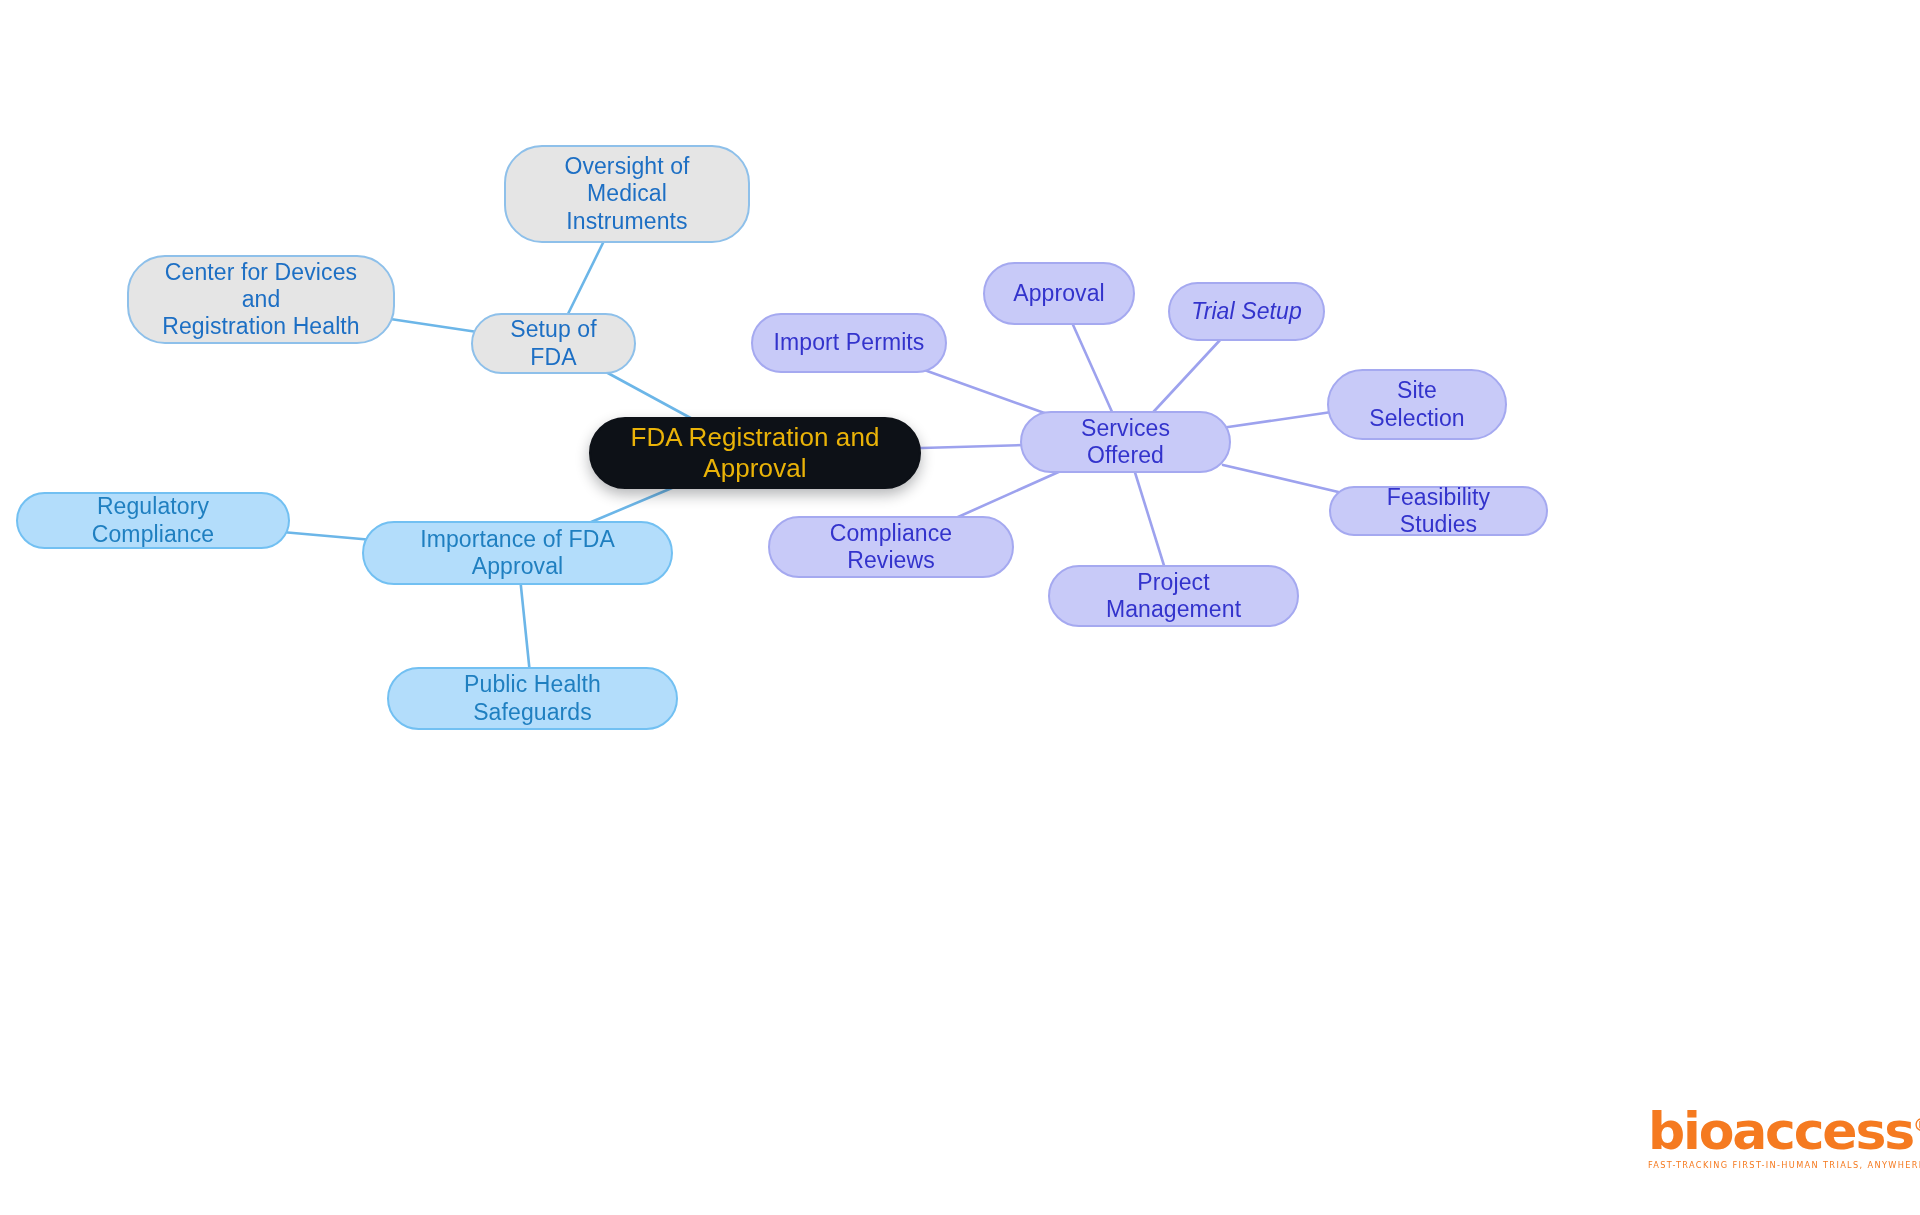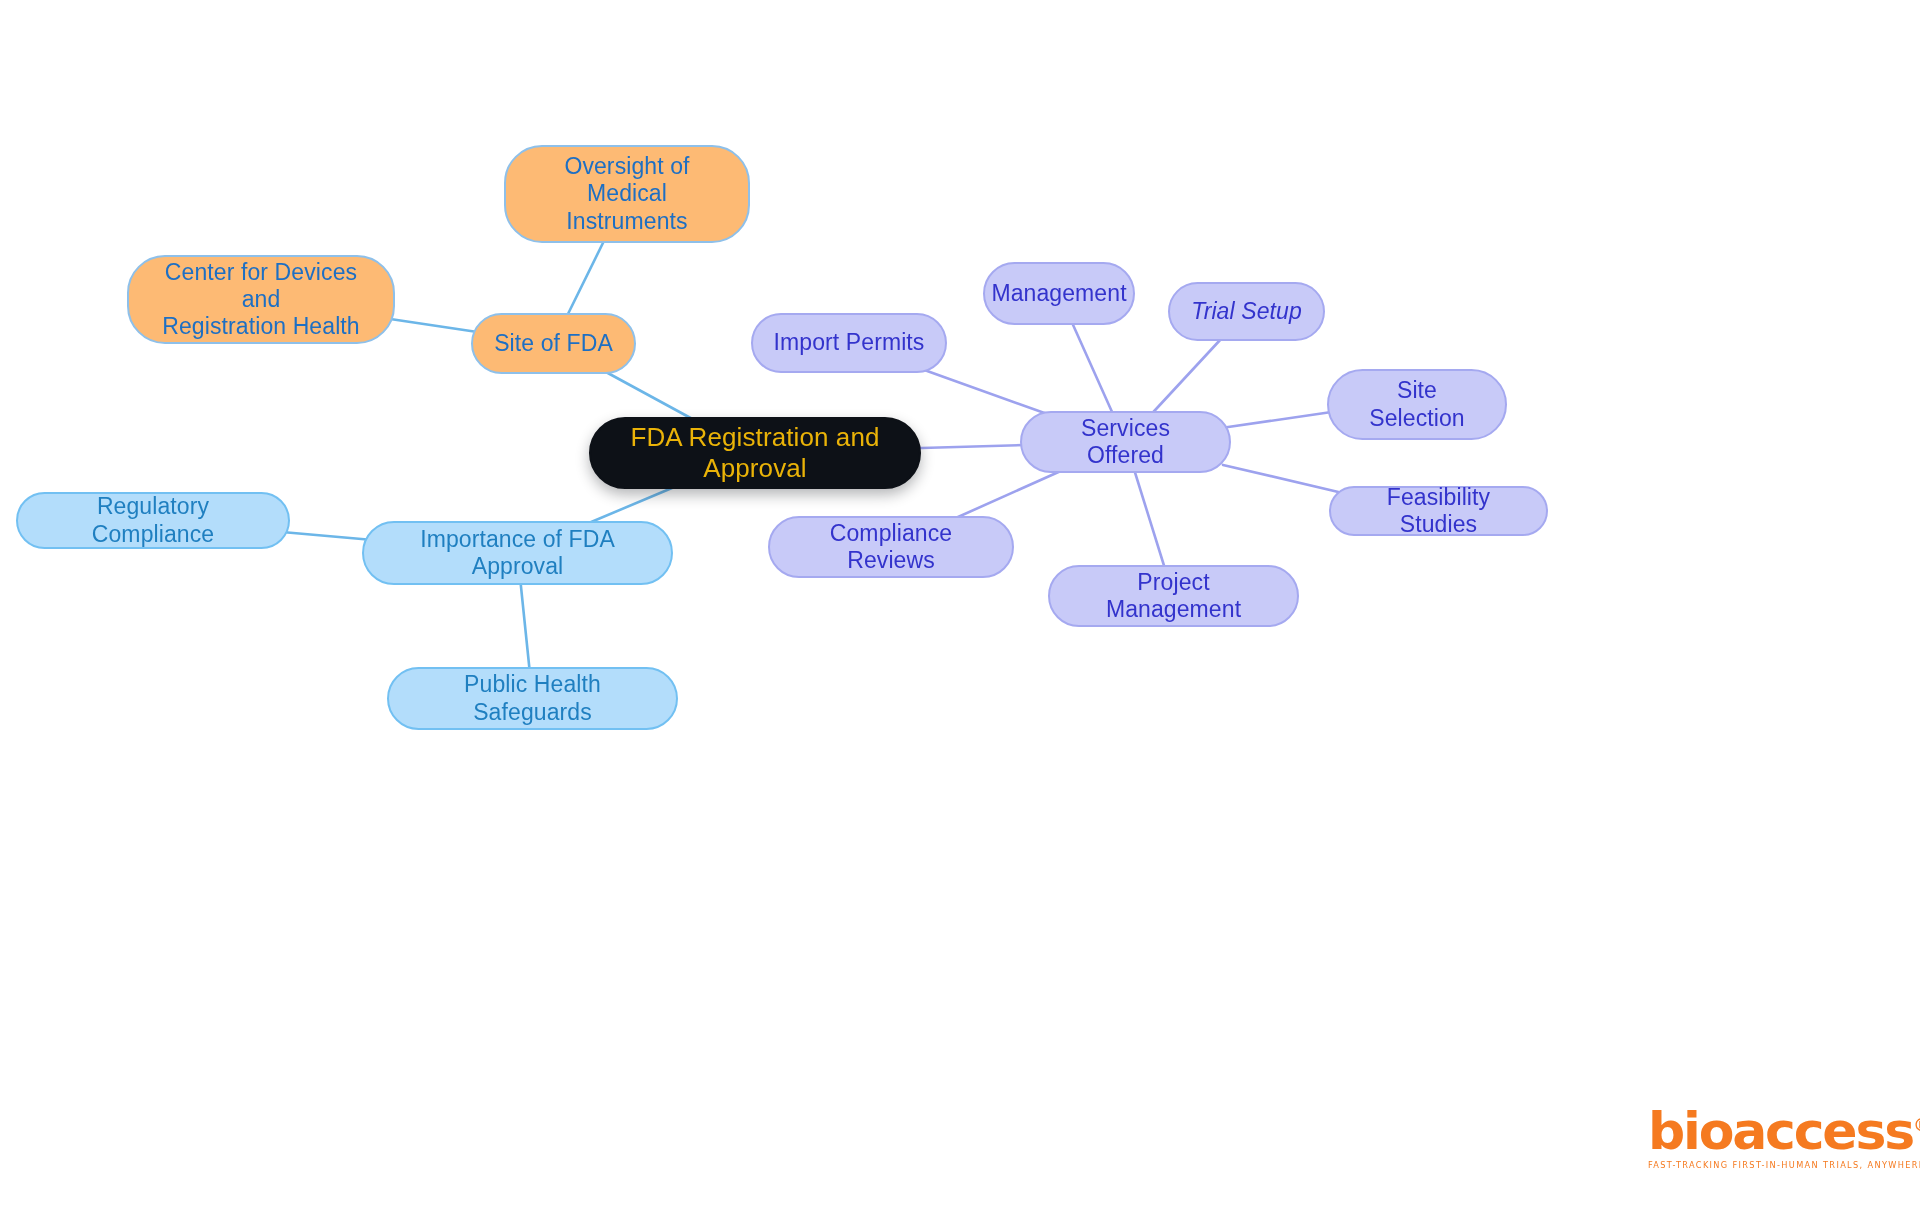--- a/index.html
+++ b/index.html
@@ -47,21 +47,21 @@
   .node-root {
     background: #0d1117;
     border-color: #0d1117;
     color: #eab308;
     font-size: 26px;
     border-radius: 44px;
     box-shadow: 0 6px 14px rgba(13,17,23,0.30);
     z-index: 5;
   }
   .node-blue-soft {
-    background: #fdba74;
+    background: #e5e5e5;
     border-color: #8ec0ea;
     color: #1d6fc4;
     font-size: 23px;
   }
   .node-blue-bright {
     background: #b3ddfb;
     border-color: #72c0f2;
     color: #1f7fc0;
     font-size: 23px;
   }
@@ -119,31 +119,31 @@
       <line x1="1055.7" y1="417.0" x2="916.0" y2="367.0" stroke="#9da2ee" stroke-width="2.6" stroke-linecap="round"></line>
       <line x1="1114.3" y1="417.0" x2="1070.4" y2="319.0" stroke="#9da2ee" stroke-width="2.6" stroke-linecap="round"></line>
       <line x1="1148.7" y1="417.0" x2="1224.7" y2="335.0" stroke="#9da2ee" stroke-width="2.6" stroke-linecap="round"></line>
       <line x1="1223.0" y1="427.8" x2="1335.0" y2="411.5" stroke="#9da2ee" stroke-width="2.6" stroke-linecap="round"></line>
       <line x1="1223.0" y1="464.9" x2="1338.4" y2="492.0" stroke="#9da2ee" stroke-width="2.6" stroke-linecap="round"></line>
       <line x1="1133.3" y1="467.0" x2="1165.7" y2="571.0" stroke="#9da2ee" stroke-width="2.6" stroke-linecap="round"></line>
       <line x1="1069.7" y1="467.0" x2="946.8" y2="522.0" stroke="#9da2ee" stroke-width="2.6" stroke-linecap="round"></line>
     </svg>
   <div id="node-layer">
       <div class="node node-root" style="left: 589px; top: 417px; width: 332px; height: 72px;">FDA Registration and Approval</div>
-      <div class="node node-blue-soft" style="left: 471px; top: 313px; width: 165px; height: 61px;">Site of FDA</div>
+      <div class="node node-blue-soft" style="left: 471px; top: 313px; width: 165px; height: 61px;">Setup of FDA</div>
       <div class="node node-blue-soft" style="left: 504px; top: 145px; width: 246px; height: 98px;">Oversight of Medical
 Instruments</div>
       <div class="node node-blue-soft" style="left: 127px; top: 255px; width: 268px; height: 89px;">Center for Devices and
 Registration Health</div>
       <div class="node node-blue-bright" style="left: 362px; top: 521px; width: 311px; height: 64px;">Importance of FDA Approval</div>
       <div class="node node-blue-bright" style="left: 16px; top: 492px; width: 274px; height: 57px; text-align: center;">Regulatory Compliance</div>
       <div class="node node-blue-bright" style="left: 387px; top: 667px; width: 291px; height: 63px;">Public Health Safeguards</div>
       <div class="node node-purple" style="left: 1020px; top: 411px; width: 211px; height: 62px;">Services Offered</div>
       <div class="node node-purple" style="left: 751px; top: 313px; width: 196px; height: 60px;">Import Permits</div>
-      <div class="node node-purple" style="left: 983px; top: 262px; width: 152px; height: 63px;">Management</div>
+      <div class="node node-purple" style="left: 983px; top: 262px; width: 152px; height: 63px;">Approval</div>
       <div class="node node-purple" style="left: 1168px; top: 282px; width: 157px; height: 59px; font-style: italic;">Trial Setup</div>
       <div class="node node-purple" style="left: 1327px; top: 369px; width: 180px; height: 71px;">Site Selection</div>
       <div class="node node-purple" style="left: 1329px; top: 486px; width: 219px; height: 50px;">Feasibility Studies</div>
       <div class="node node-purple" style="left: 1048px; top: 565px; width: 251px; height: 62px;">Project Management</div>
       <div class="node node-purple" style="left: 768px; top: 516px; width: 246px; height: 62px;">Compliance Reviews</div>
     </div>
 
   <div class="brand">
     <div class="brand-wordmark"><span>bioaccess</span><span class="brand-reg">®</span></div>
     <div class="brand-tagline">FAST-TRACKING FIRST-IN-HUMAN TRIALS, ANYWHERE</div>

